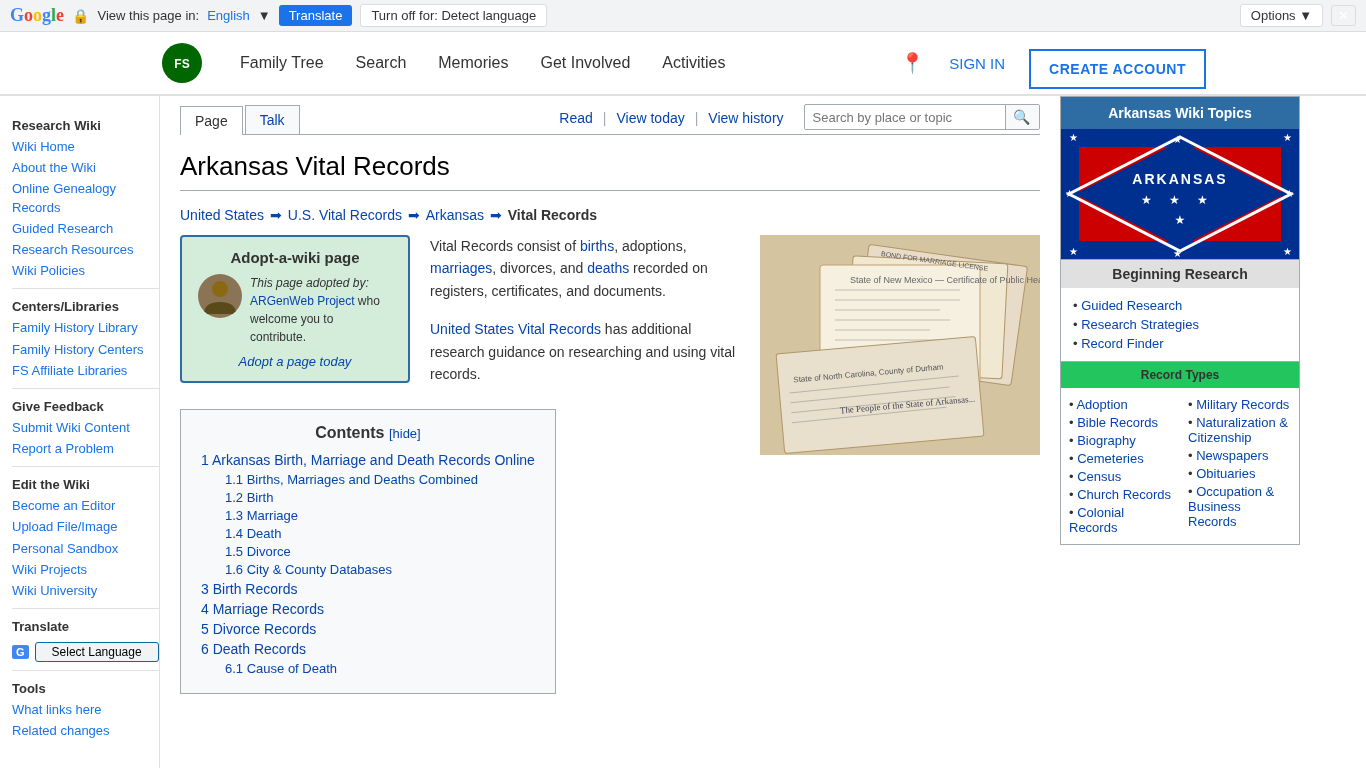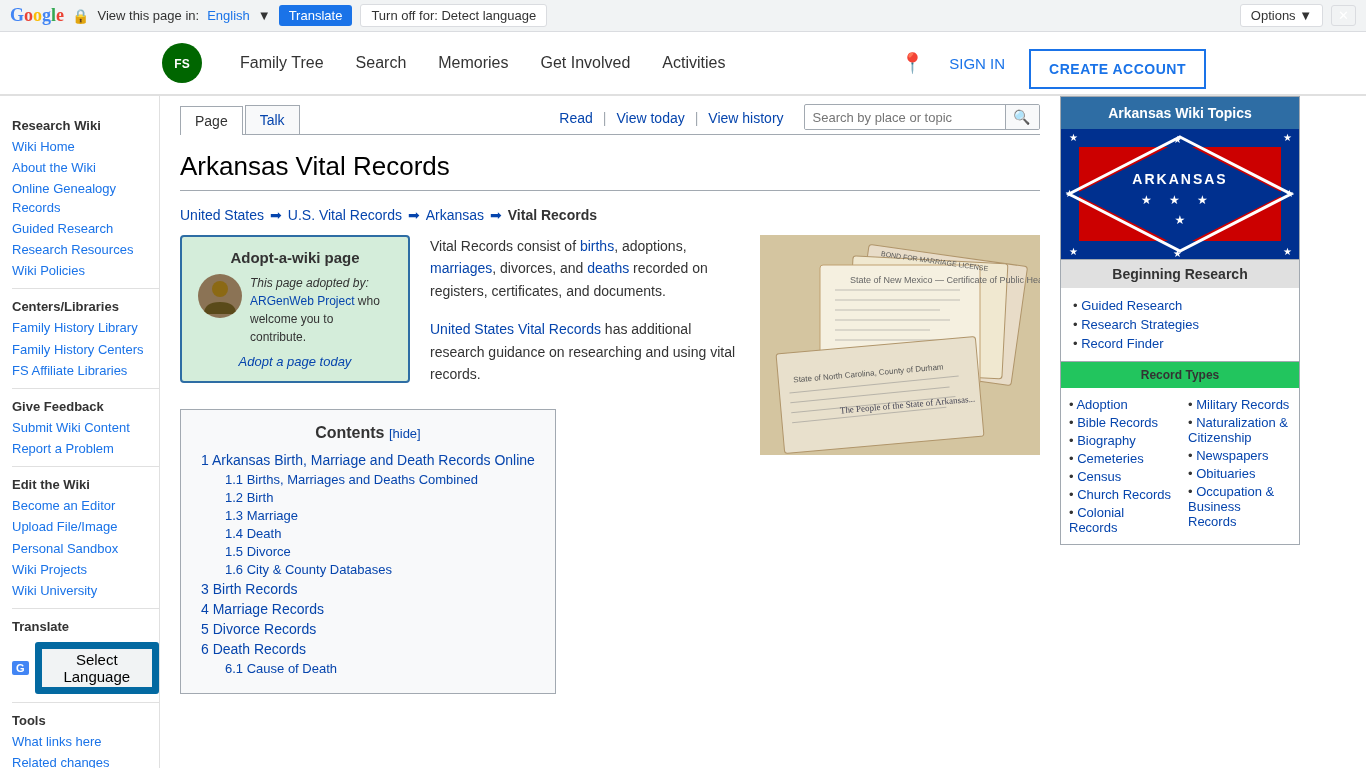--- a/index.html
+++ b/index.html
@@ -156,23 +156,23 @@
     .translate-g {
       background: #4285f4;
       color: white;
       font-size: 11px;
       font-weight: bold;
       padding: 1px 4px;
       border-radius: 2px;
     }
     .select-language-btn {
       background: #f1f3f4;
-      border: 7px solid #0369a1;
+      border: 1px solid #0369a1;
       padding: 2px 16px;
-      font-size: 15px;
+      font-size: 12px;
       cursor: pointer;
       border-radius: 3px;
     }
 
     
     .main-content {
       flex: 1;
       padding: 0 20px 20px 20px;
       max-width: 900px;
     }

